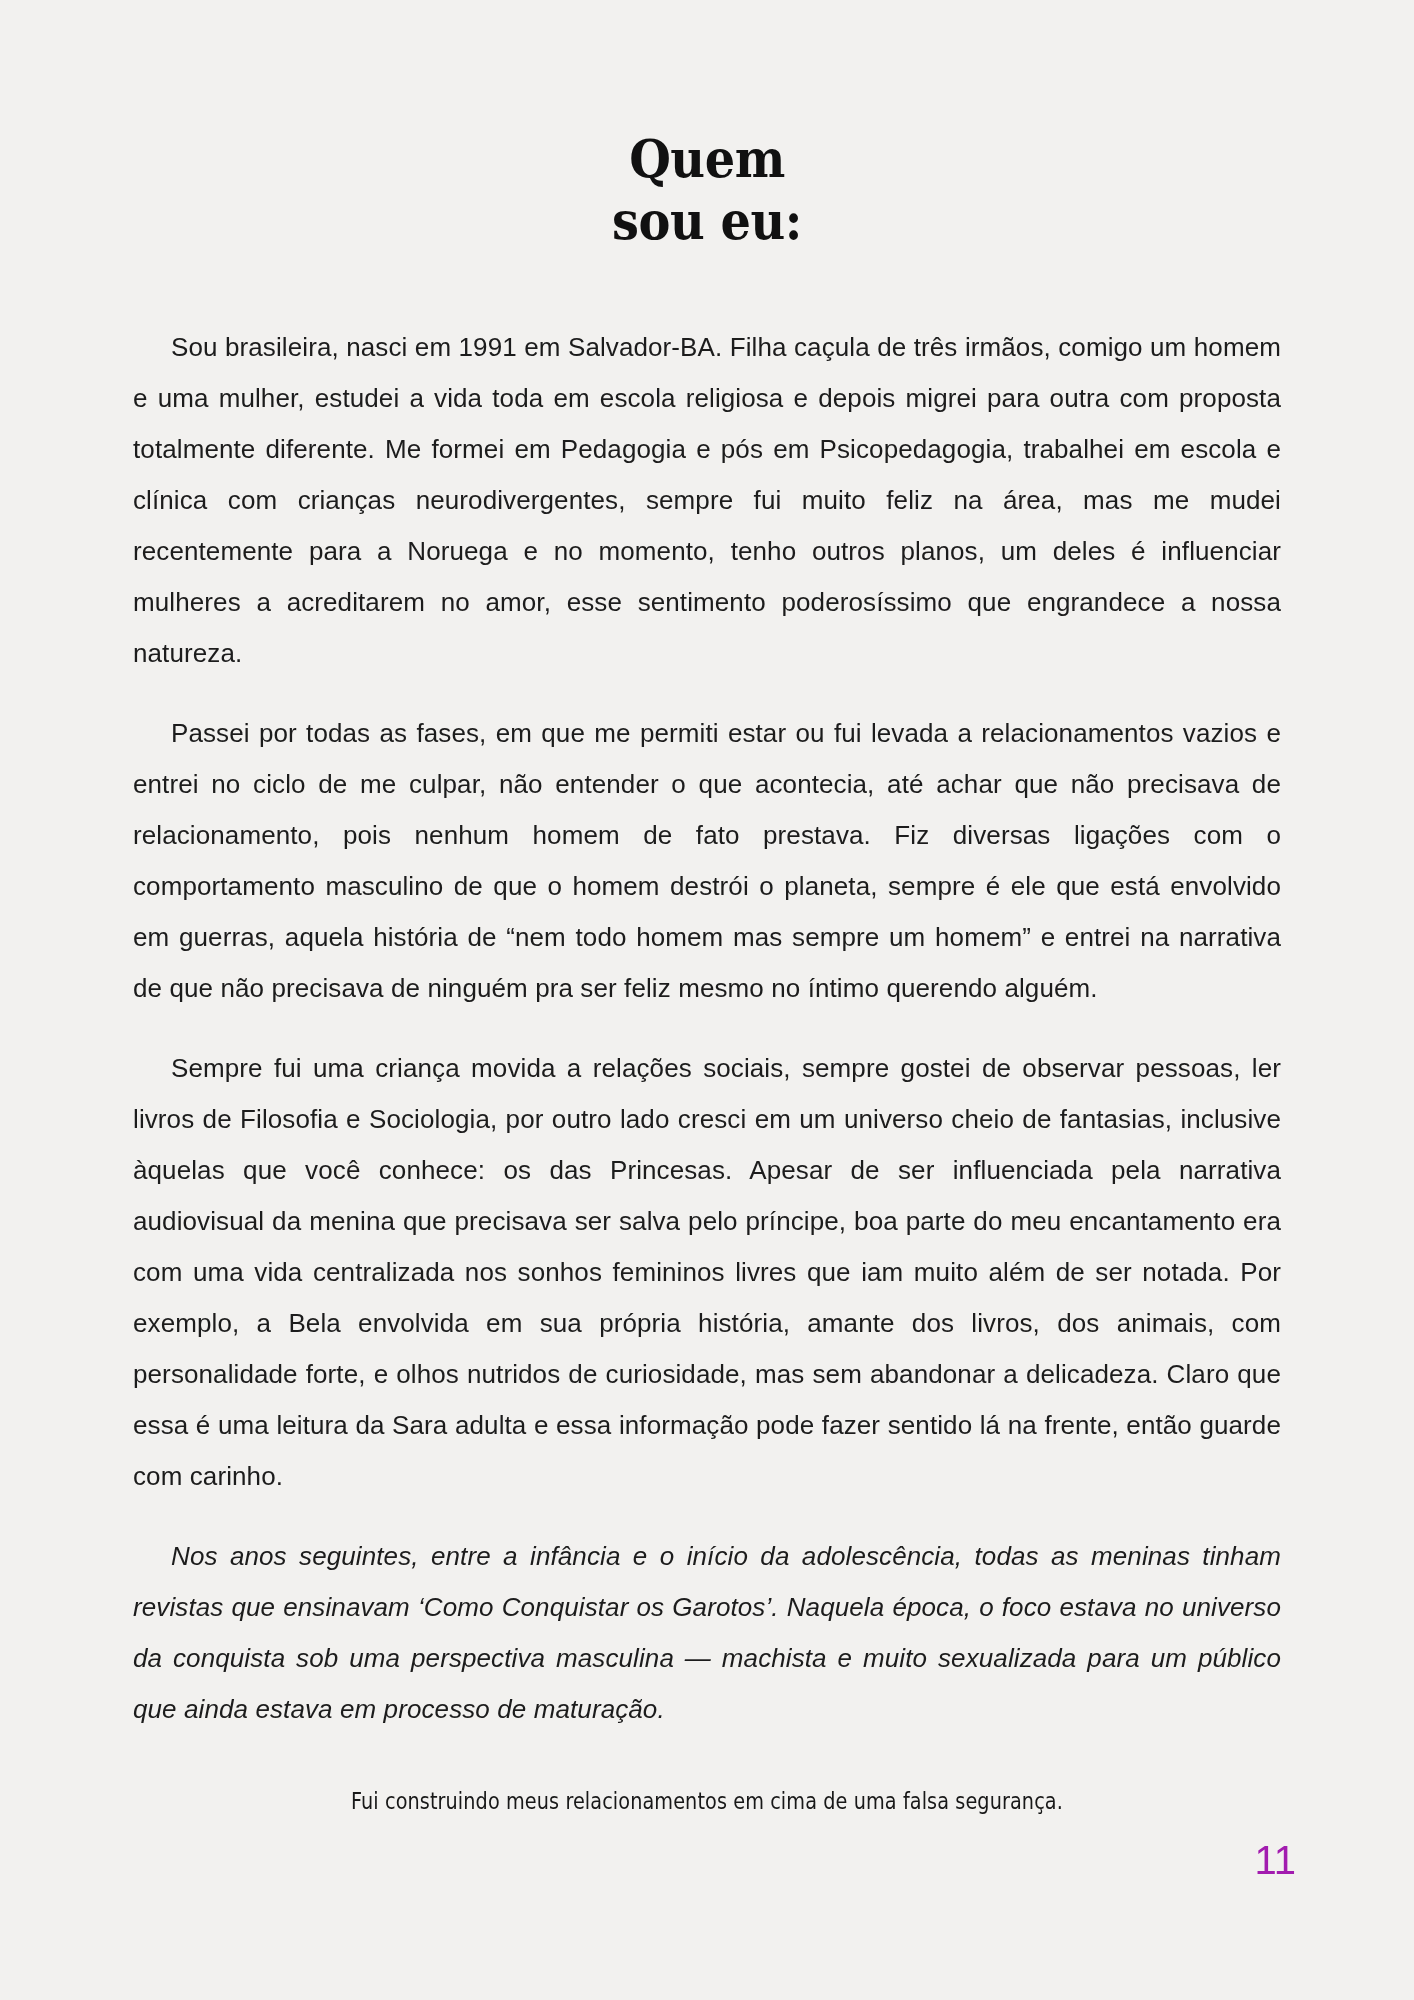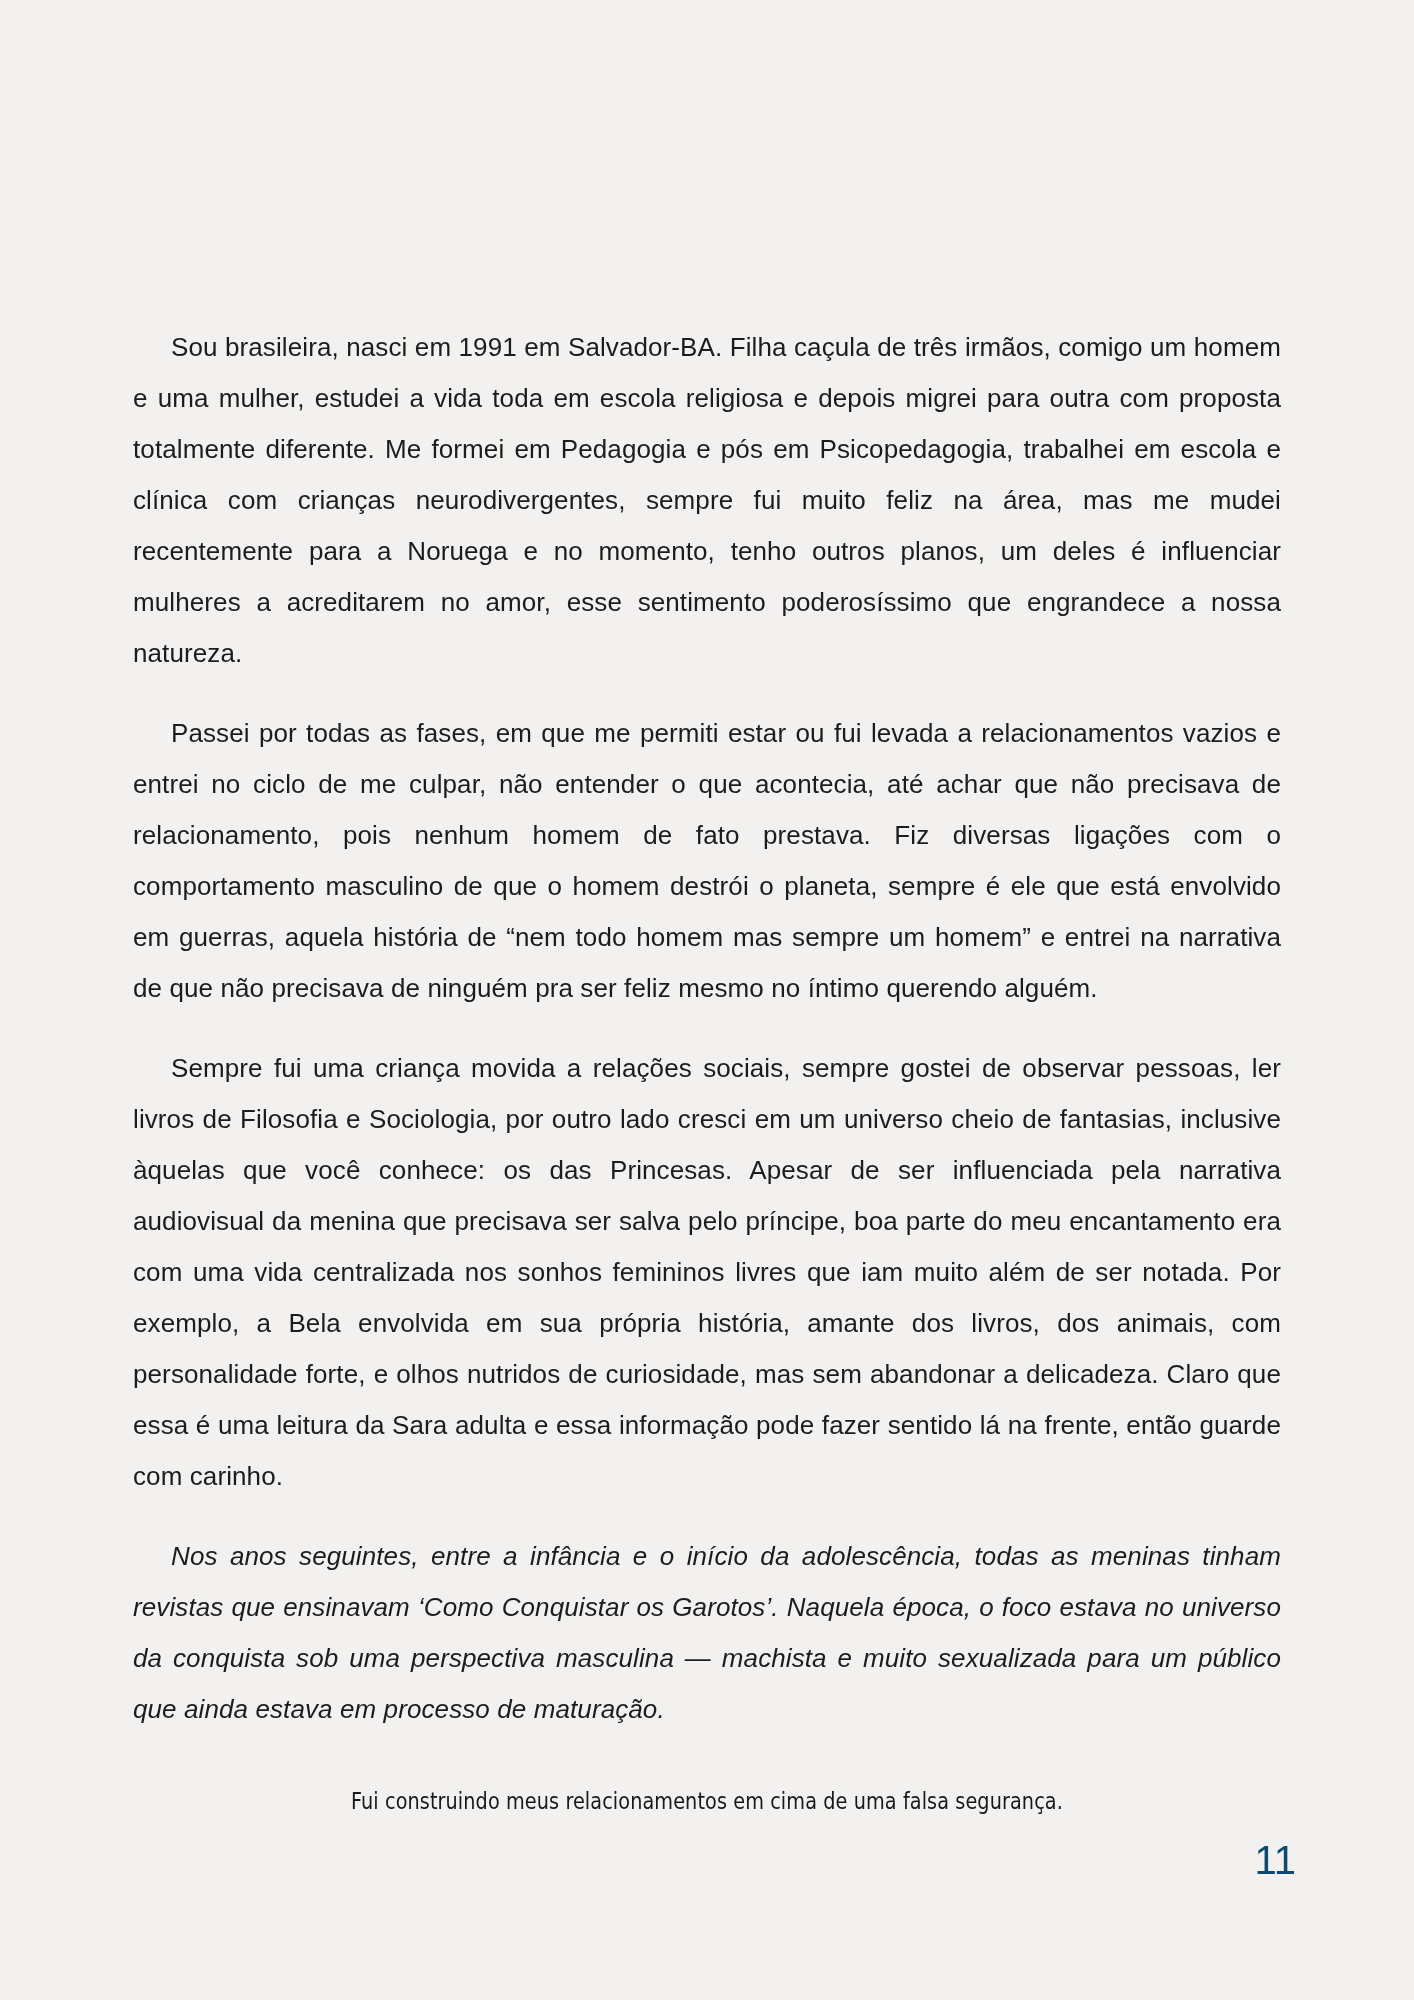--- a/index.html
+++ b/index.html
@@ -71,28 +71,32 @@
     transform: scaleX(0.93);
     letter-spacing: 0.1px;
   }
   .page-number {
     position: absolute;
     right: 118px;
     top: 1838px;
     font-family: "Liberation Sans", sans-serif;
     font-weight: 300;
     font-size: 40px;
-    color: #0c4a6e;
+    color: #a21caf;
   }
 </style>
 </head>
 <body>
 
 <div class="page">
 
+  <div class="title-block">
+    <div class="title-line">Quem</div>
+    <div class="title-line">sou eu:</div>
+  </div>
 
   <div class="body-area">
     <p class="para">Sou brasileira, nasci em 1991 em Salvador-BA. Filha caçula de três irmãos, comigo um homem e uma mulher, estudei a vida toda em escola religiosa e depois migrei para outra com proposta totalmente diferente. Me formei em Pedagogia e pós em Psicopedagogia, trabalhei em escola e clínica com crianças neurodivergentes, sempre fui muito feliz na área, mas me mudei recentemente para a Noruega e no momento, tenho outros planos, um deles é influenciar mulheres a acreditarem no amor, esse sentimento poderosíssimo que engrandece a nossa natureza.</p>
     <p class="para">Passei por todas as fases, em que me permiti estar ou fui levada a relacionamentos vazios e entrei no ciclo de me culpar, não entender o que acontecia, até achar que não precisava de relacionamento, pois nenhum homem de fato prestava. Fiz diversas ligações com o comportamento masculino de que o homem destrói o planeta, sempre é ele que está envolvido em guerras, aquela história de “nem todo homem mas sempre um homem” e entrei na narrativa de que não precisava de ninguém pra ser feliz mesmo no íntimo querendo alguém.</p>
     <p class="para">Sempre fui uma criança movida a relações sociais, sempre gostei de observar pessoas, ler livros de Filosofia e Sociologia, por outro lado cresci em um universo cheio de fantasias, inclusive àquelas que você conhece: os das Princesas. Apesar de ser influenciada pela narrativa audiovisual da menina que precisava ser salva pelo príncipe, boa parte do meu encantamento era com uma vida centralizada nos sonhos femininos livres que iam muito além de ser notada. Por exemplo, a Bela envolvida em sua própria história, amante dos livros, dos animais, com personalidade forte, e olhos nutridos de curiosidade, mas sem abandonar a delicadeza. Claro que essa é uma leitura da Sara adulta e essa informação pode fazer sentido lá na frente, então guarde com carinho.</p>
     <p class="para">Nos anos seguintes, entre a infância e o início da adolescência, todas as meninas tinham revistas que ensinavam ‘Como Conquistar os Garotos’. Naquela época, o foco estava no universo da conquista sob uma perspectiva masculina — machista e muito sexualizada para um público que ainda estava em processo de maturação.</p>
   </div>
 
   <div class="footer-note">Fui construindo meus relacionamentos em cima de uma falsa segurança.</div>
   <div class="page-number">11</div>

